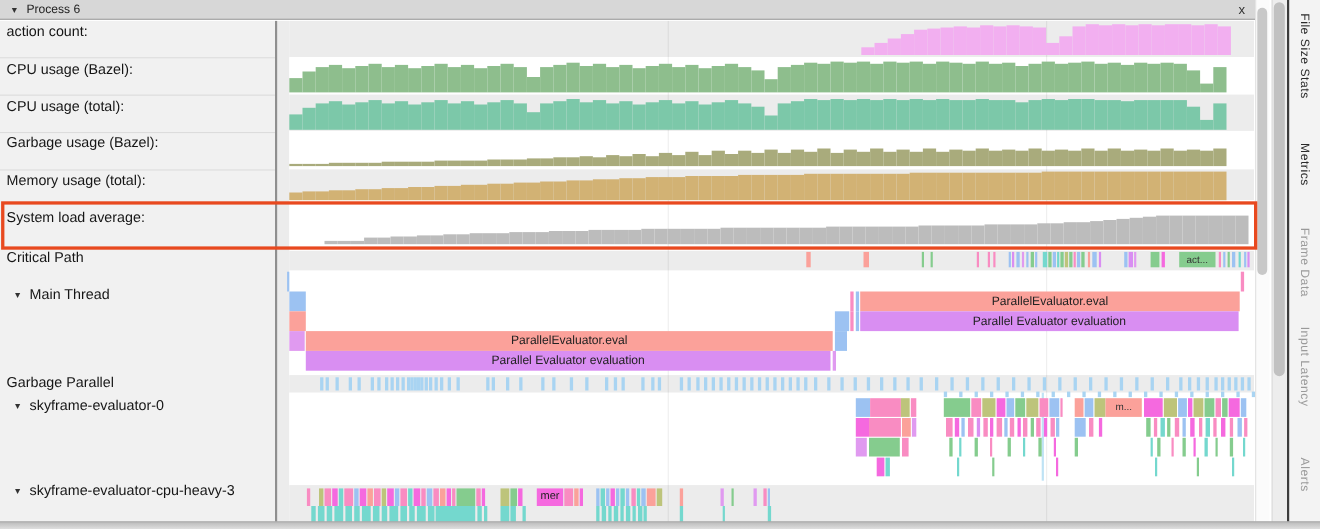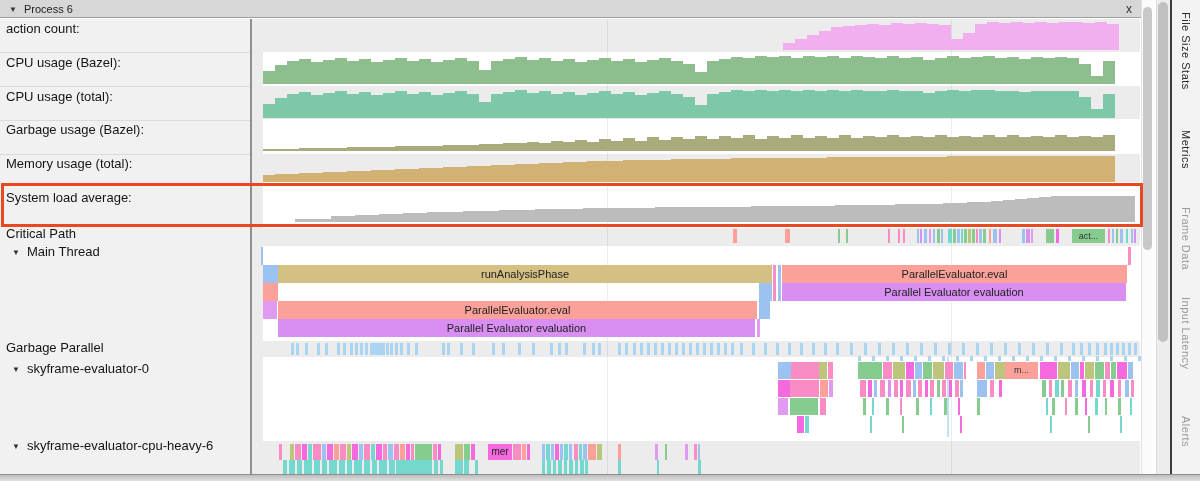--- a/index.html
+++ b/index.html
@@ -49,24 +49,24 @@
 <div id="app">
 
   <div id="label-panel" class="abs">
       <div class="rowlabel" style="left: 6px; top: 2px;"><span>action count:</span></div>
       <div class="rowlabel" style="left: 6px; top: 36px;"><span>CPU usage (Bazel):</span></div>
       <div class="rowlabel" style="left: 6px; top: 70px;"><span>CPU usage (total):</span></div>
       <div class="rowlabel" style="left: 6px; top: 103px;"><span>Garbage usage (Bazel):</span></div>
       <div class="rowlabel" style="left: 6px; top: 137px;"><span>Memory usage (total):</span></div>
       <div class="rowlabel" style="left: 6px; top: 171px;"><span>System load average:</span></div>
       <div class="rowlabel" style="left: 6px; top: 207px;"><span>Critical Path</span></div>
-      <div class="rowlabel" style="left: 12px; top: 225px;"><span class="tri">▼</span><span>Main Thread</span></div>
+      <div class="rowlabel" style="left: 12px; top: 241px;"><span class="tri">▼</span><span>Main Thread</span></div>
       <div class="rowlabel" style="left: 6px; top: 321px;"><span>Garbage Parallel</span></div>
       <div class="rowlabel" style="left: 12px; top: 342px;"><span class="tri">▼</span><span>skyframe-evaluator-0</span></div>
-      <div class="rowlabel" style="left: 12px; top: 419px;"><span class="tri">▼</span><span>skyframe-evaluator-cpu-heavy-6</span></div>
+      <div class="rowlabel" style="left: 12px; top: 419px;"><span class="tri">▼</span><span>skyframe-evaluator-cpu-heavy-3</span></div>
       <div class="sep" style="top: 33px;"></div>
       <div class="sep" style="top: 67px;"></div>
       <div class="sep" style="top: 101px;"></div>
       <div class="sep" style="top: 135px;"></div>
     </div>
   <div id="gutter" class="abs"></div>
 
   <div id="chart-layer" class="abs">
       <div class="abs" style="left: 263px; top: 19px; width: 877px; height: 33px; background: rgb(236, 236, 236);"></div>
       <div class="abs" style="left: 263px; top: 52px; width: 877px; height: 34px; background: rgb(255, 255, 255);"></div>
@@ -499,23 +499,20 @@
       <div class="abs" style="left: 1112px; top: 229px; width: 2px; height: 14px; background: rgb(156, 194, 242);"></div>
       <div class="abs" style="left: 1116px; top: 229px; width: 2px; height: 14px; background: rgb(133, 204, 142);"></div>
       <div class="abs" style="left: 1120px; top: 229px; width: 3px; height: 14px; background: rgb(156, 194, 242);"></div>
       <div class="abs" style="left: 1126px; top: 229px; width: 2px; height: 14px; background: rgb(116, 216, 206);"></div>
       <div class="abs" style="left: 1131px; top: 229px; width: 2px; height: 14px; background: rgb(156, 194, 242);"></div>
       <div class="abs" style="left: 1134px; top: 229px; width: 2px; height: 14px; background: rgb(217, 142, 242);"></div>
       <div class="abs minilabel" style="left: 1072px; top: 229px; width: 33px; height: 14px; background: rgb(133, 204, 142); line-height: 14px;">act...</div>
       <div class="abs" style="left: 261px; top: 247px; width: 2px; height: 18px; background: rgb(156, 194, 242);"></div>
       <div class="abs" style="left: 1128px; top: 247px; width: 3px; height: 18px; background: rgb(249, 140, 194);"></div>
       <div class="abs" style="left: 263px; top: 265px; width: 15px; height: 18px; background: rgb(156, 194, 242);"></div>
-      <div class="abs" style="left: 278px; top: 265px; width: 494px; height: 18px; background: rgb(212, 192, 131);">
-        <div class="barlabel" style="left: 0px; top: 0px; width: 100%; height: 100%;">runAnalysisPhase</div>
-      </div>
       <div class="abs" style="left: 773px; top: 265px; width: 3px; height: 18px; background: rgb(249, 140, 194);"></div>
       <div class="abs" style="left: 778px; top: 265px; width: 3px; height: 18px; background: rgb(156, 194, 242);"></div>
       <div class="abs" style="left: 782px; top: 265px; width: 345px; height: 18px; background: rgb(251, 161, 154);">
         <div class="barlabel" style="left: 0px; top: 0px; width: 100%; height: 100%;">ParallelEvaluator.eval</div>
       </div>
       <div class="abs" style="left: 263px; top: 283px; width: 15px; height: 18px; background: rgb(251, 161, 154);"></div>
       <div class="abs" style="left: 759px; top: 283px; width: 13px; height: 18px; background: rgb(156, 194, 242);"></div>
       <div class="abs" style="left: 773px; top: 283px; width: 3px; height: 18px; background: rgb(249, 140, 194);"></div>
       <div class="abs" style="left: 778px; top: 283px; width: 3px; height: 18px; background: rgb(156, 194, 242);"></div>
       <div class="abs" style="left: 782px; top: 283px; width: 344px; height: 18px; background: rgb(217, 142, 242);">

